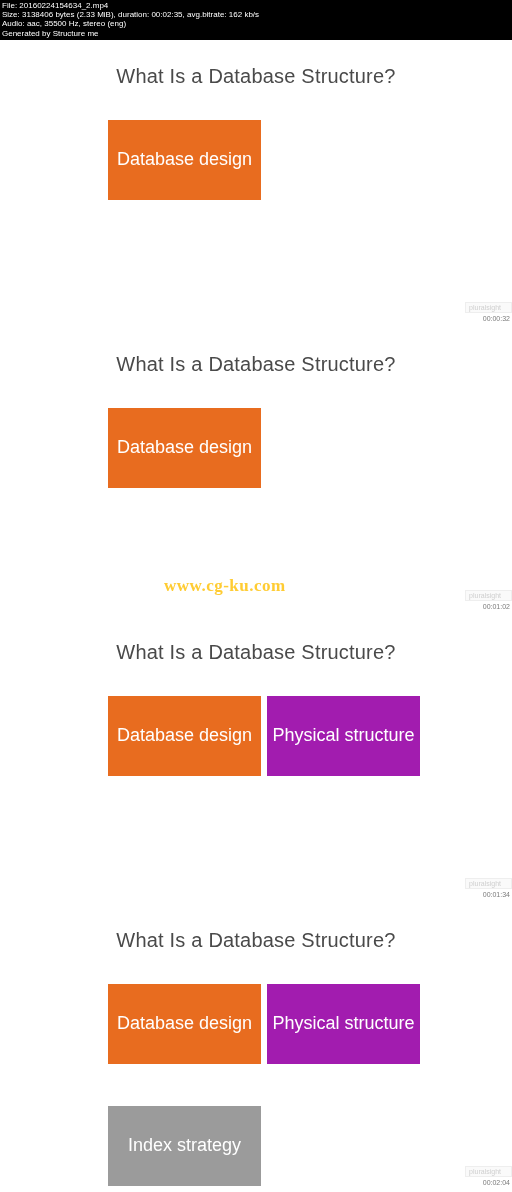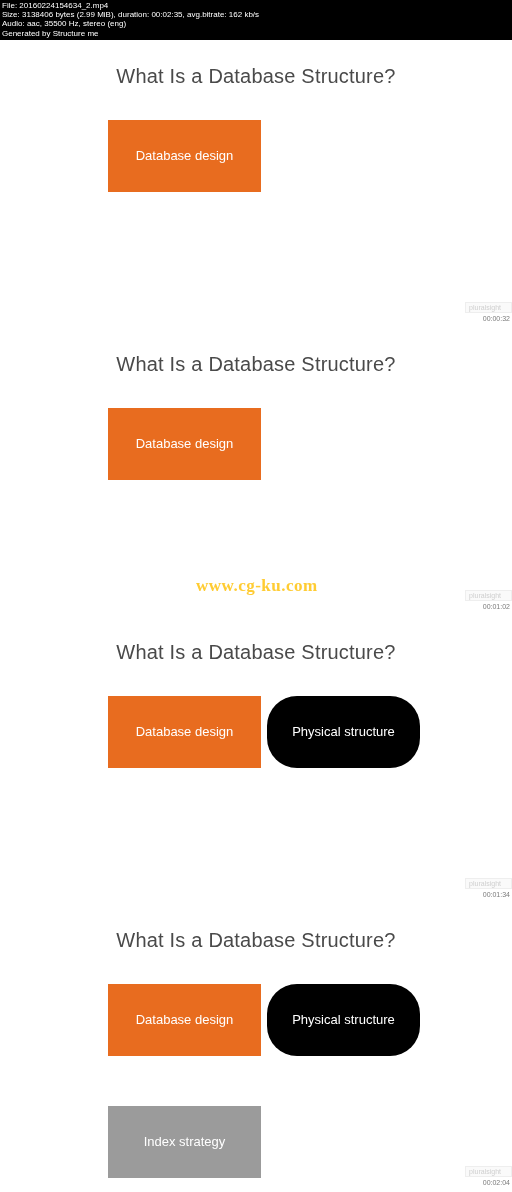--- a/index.html
+++ b/index.html
@@ -40,30 +40,30 @@
     letter-spacing: 0.2px;
   }
   .box-row {
     position: absolute;
     left: 108px;
     display: flex;
     gap: 6px;
   }
   .box {
     width: 153px;
-    height: 72px;
+    height: 80px;
     display: flex;
     align-items: center;
     justify-content: center;
     color: #ffffff;
-    font-size: 13px;
+    font-size: 18px;
     font-weight: 400;
   }
   .orange { background: #e86c1f; }
-  .green  { background: #000000; border-radius: 30px; }
+  .green  { background: #a21caf; }
   .gray   { background: #9b9b9b; margin-top: 44px; }
   .timestamp {
     position: absolute;
     right: 0;
     bottom: 6px;
     font-size: 7px;
     color: #7a7a7a;
     background: #ffffff;
     padding: 0 2px;
   }
@@ -84,42 +84,42 @@
     font-family: Georgia, "Times New Roman", serif;
     font-weight: 600;
     letter-spacing: 0.5px;
   }
 </style>
 </head>
 <body>
 
 <div class="meta-bar">
   <div>File: 20160224154634_2.mp4</div>
-  <div>Size: 3138406 bytes (2.99 MiB), duration: 00:02:35, avg.bitrate: 162 kb/s</div>
+  <div>Size: 3138406 bytes (2.33 MiB), duration: 00:02:35, avg.bitrate: 162 kb/s</div>
   <div>Audio: aac, 35500 Hz, stereo (eng)</div>
   <div>Generated by Structure me</div>
 </div>
 
 <div class="frames">
 
   <div class="frame">
     <div class="title">What Is a Database Structure?</div>
     <div class="box-row" style="top:80px;">
       <div class="box orange">Database design</div>
     </div>
     <div class="wm-faint">pluralsight</div>
     <div class="timestamp">00:00:32</div>
   </div>
 
   <div class="frame">
     <div class="title">What Is a Database Structure?</div>
     <div class="box-row" style="top:80px;">
       <div class="box orange">Database design</div>
     </div>
-    <div class="watermark" style="left:196px; top:248px;">www.cg-ku.com</div>
+    <div class="watermark" style="left:164px; top:248px;">www.cg-ku.com</div>
     <div class="wm-faint">pluralsight</div>
     <div class="timestamp">00:01:02</div>
   </div>
 
   <div class="frame">
     <div class="title">What Is a Database Structure?</div>
     <div class="box-row" style="top:80px;">
       <div class="box orange">Database design</div>
       <div class="box green">Physical structure</div>
     </div>

